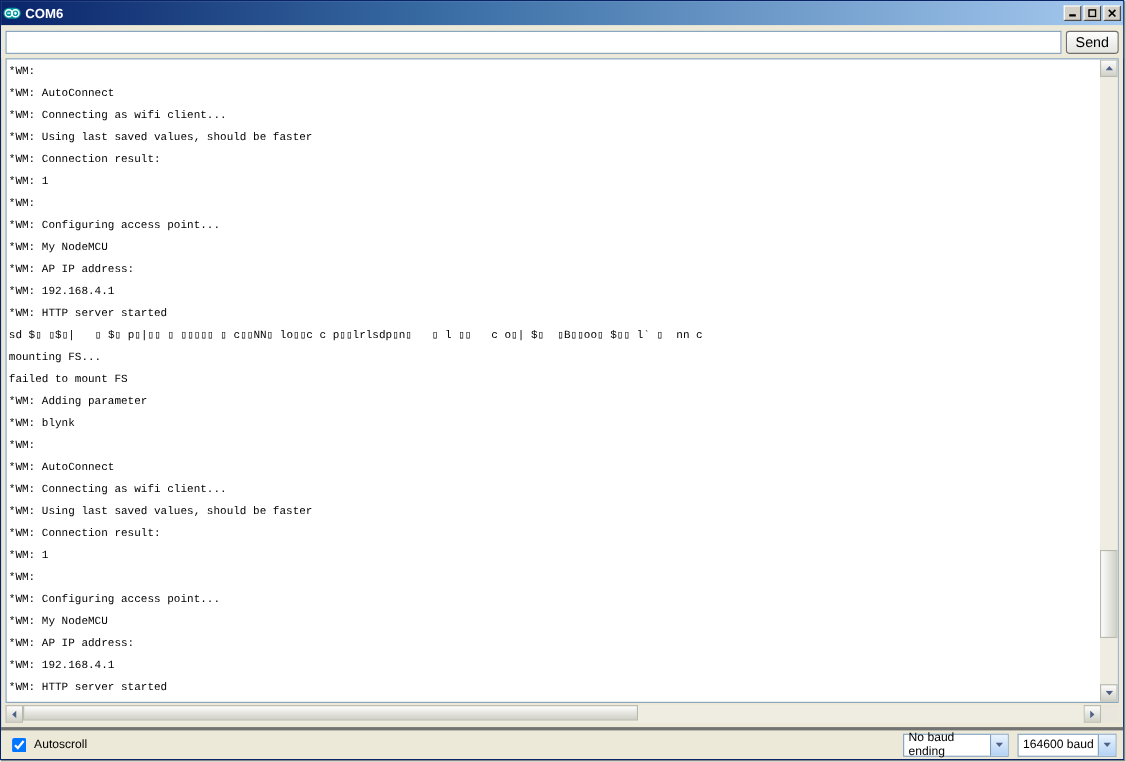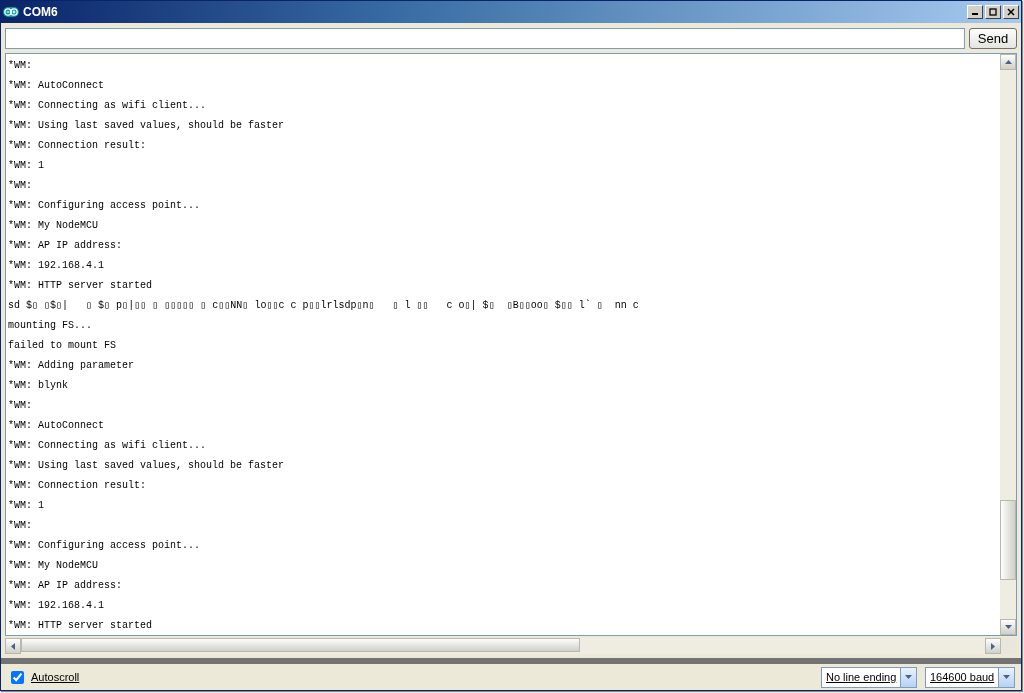--- a/index.html
+++ b/index.html
@@ -156,28 +156,27 @@
   .hscroll .track { flex:1; position:relative; background:#efede1;}
   .hscroll .thumb {
     position:absolute; left:0; top:0; height:14px; width:58%;
     background: linear-gradient(#fdfdfd,#cfd0c6);
     border:1px solid #b8b8ae; box-sizing:border-box;
   }
   .hscroll-corner { width:16px; height:16px; background:#e8e6dd;}
 
   .bottom-bar {
     height: 26px;
-    border-top: 6px solid #737373;
+    border-top: 3px solid #737373;
     display: flex;
     align-items: center;
     padding: 0 6px;
     gap: 8px;
     flex-shrink:0;
     background:#ece9d8;
-    text-decoration:underline;
   }
   .autoscroll {
     display:flex; align-items:center; gap:4px; flex:1;
   }
   .autoscroll input { width:13px;height:13px;}
   .combo {
     height: 21px;
     border:1px solid #7f9db9;
     background:#fff;
     display:flex; align-items:center;
@@ -305,21 +304,21 @@
     </div>
     <div class="hscroll-corner"></div>
   </div>
 
   <div class="bottom-bar">
     <label class="autoscroll">
       <input type="checkbox" checked="" style="">
       <span>Autoscroll</span>
     </label>
     <div class="combo lineend">
-      <span class="combo-text">No line ending</span>
+      <span class="combo-text">No baud ending</span>
       <span class="combo-arrow">
         <svg width="7" height="4">
             <polygon points="0,0 7,0 3.5,4" fill="#4d6185"></polygon>
           </svg>
       </span>
     </div>
     <div class="combo baud">
       <span class="combo-text">164600 baud</span>
       <span class="combo-arrow">
         <svg width="7" height="4">

